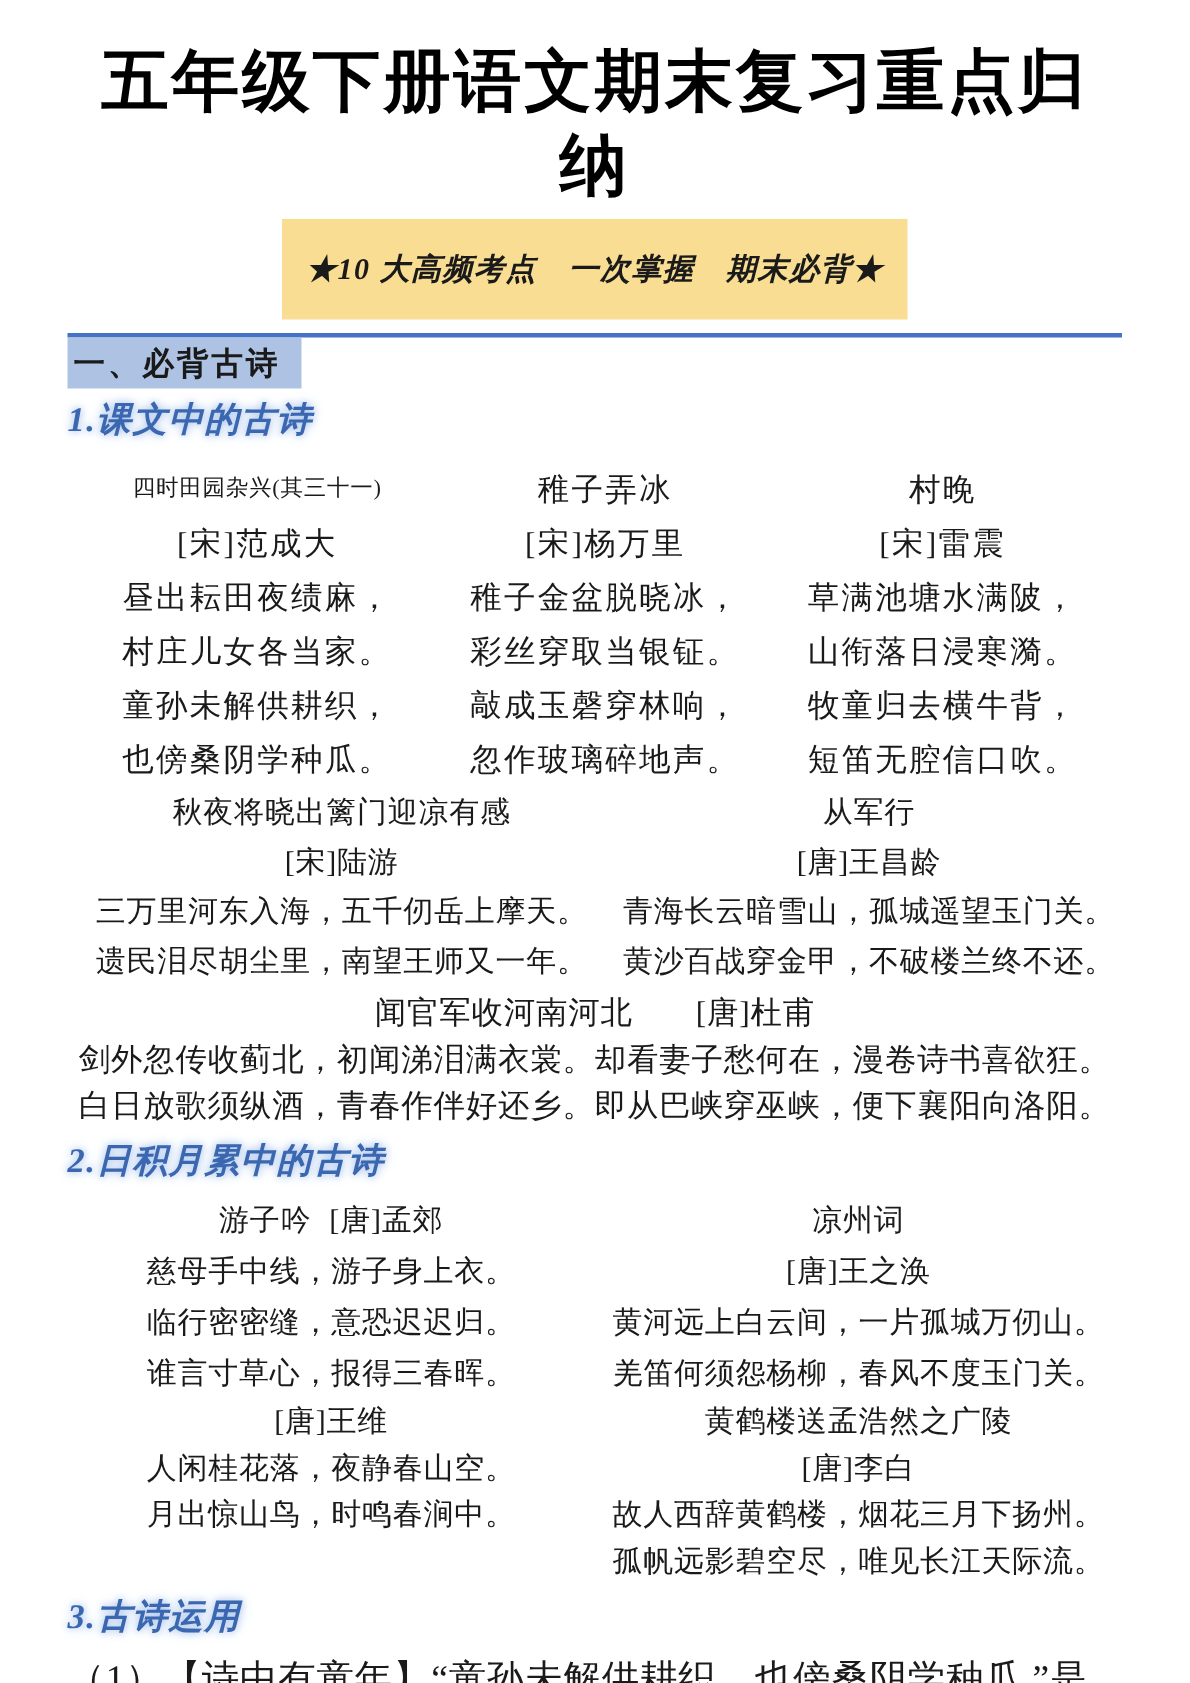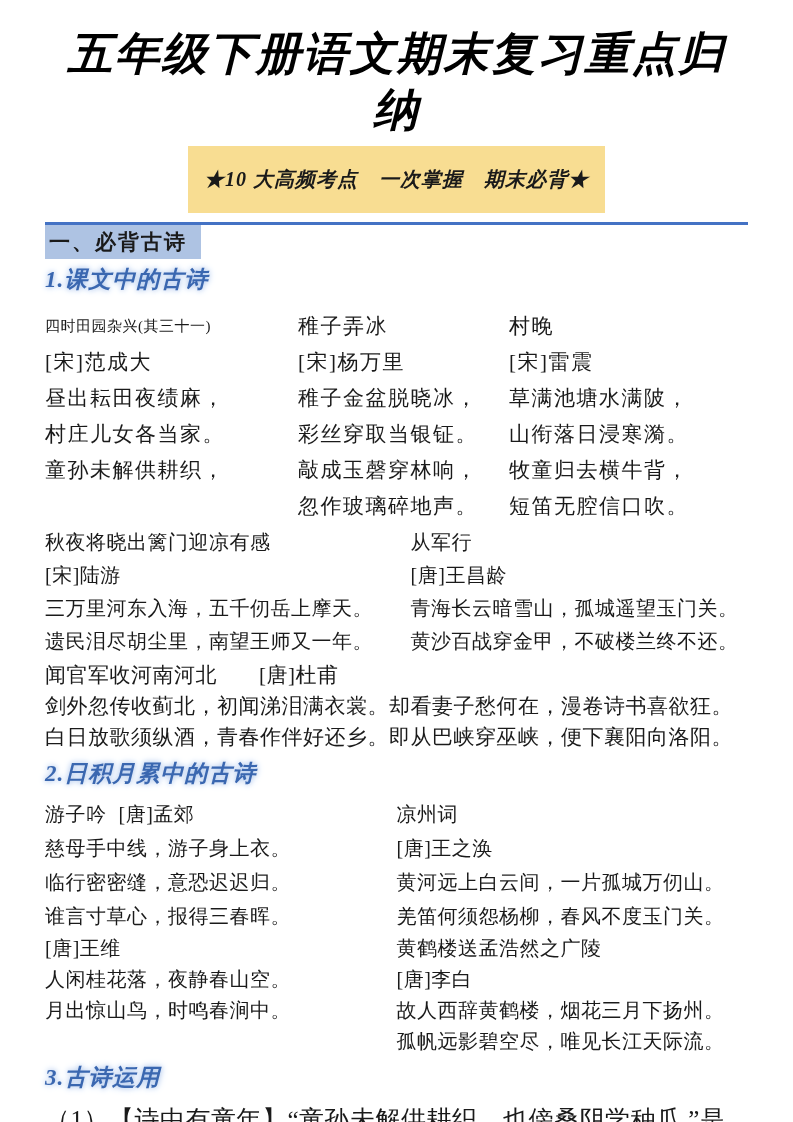--- a/index.html
+++ b/index.html
@@ -2,38 +2,38 @@
 <html style="--rule_blue: #4472C4; --heading_blue: #3A67B0; --highlight_blue: #AEC3E3; --highlight_yellow: #F8DD92;"><head>
 <meta charset="utf-8">
 <style>
   html,body{margin:0;padding:0;background:#ffffff;}
   body{width:793px;height:1122px;overflow:hidden;
        font-family:"Liberation Serif","DejaVu Serif",serif;color:#1a1a1a;}
   .page{box-sizing:border-box;width:793px;height:1122px;padding:26px 45px 0;}
 
   
   .title{margin:0;text-align:center;font-size:45px;line-height:56px;
-         font-weight:900;letter-spacing:2px;color:#000;font-style:italic;}
+         font-weight:900;letter-spacing:2px;color:#000;}
   .subtitle-row{text-align:center;margin-top:8px;}
   .subtitle{display:inline-block;background:var(--highlight_yellow,#F8DD92);
             font-size:20px;font-style:italic;font-weight:600;
             padding:20px 16px;letter-spacing:1px;}
   .rule{border-bottom:3px solid var(--rule_blue,#4472C4);margin-top:9px;}
 
   
   .sec-row{margin-top:0;}
   .sec-hl{display:inline-block;background:var(--highlight_blue,#AEC3E3);
           font-size:21px;font-weight:600;padding:3px 14px 3px 4px;letter-spacing:2px;}
   .sub-heading{color:var(--heading_blue,#3A67B0);font-weight:bold;font-style:italic;
                font-size:23px;line-height:30px;margin:6px 0 0;letter-spacing:1px;
                text-shadow:0 0 5px #aac4ec,0 0 9px #c9daf3;}
 
   
   .poem-row{display:flex;align-items:flex-start;}
-  .poem{}
+  .poem{text-align:center;}
   .pl{font-size:21px;letter-spacing:1.5px;}
   .row1{margin-top:13px;}
   .row1 .pl{line-height:36px;}
   .row1 .poem:nth-child(1){width:36%;}
   .row1 .poem:nth-child(2){width:30%;}
   .row1 .poem:nth-child(3){width:34%;}
   .row2{margin-top:2px;}
   .row2 .pl{line-height:33px;font-size:20px;letter-spacing:0.5px;}
   .row2 .poem:nth-child(1){width:52%;}
   .row2 .poem:nth-child(2){width:48%;}
@@ -67,20 +67,21 @@
   </div>
   <div class="sub-heading">1.课文中的古诗</div>
 
   <div class="poem-row row1">
       <div class="poem">
         <div class="pl poem-title small"><span>四时田园杂兴(其三十一)</span></div>
         <div class="pl poem-author"><span>[宋]</span><span class="u">范成大</span></div>
         <div class="pl poem-line"><span class="u">昼</span><span>出</span><span class="u">耘田</span><span>夜绩麻，</span></div>
         <div class="pl poem-line"><span class="u">村庄儿女各当家。</span></div>
         <div class="pl poem-line"><span>童孙未解</span><span class="u">供耕织</span><span>，</span></div>
+        <div class="pl poem-line"><span class="u">也傍桑阴学种瓜。</span></div>
       </div>
       <div class="poem">
         <div class="pl poem-title"><span>稚子弄冰</span></div>
         <div class="pl poem-author"><span>[宋]</span><span class="u">杨万里</span></div>
         <div class="pl poem-line"><span class="u">稚子金盆脱晓冰，</span></div>
         <div class="pl poem-line"><span class="u">彩丝穿取当银钲。</span></div>
         <div class="pl poem-line"><span>敲成玉磬穿林响，</span></div>
         <div class="pl poem-line"><span>忽作玻璃碎地声。</span></div>
       </div>
       <div class="poem">

